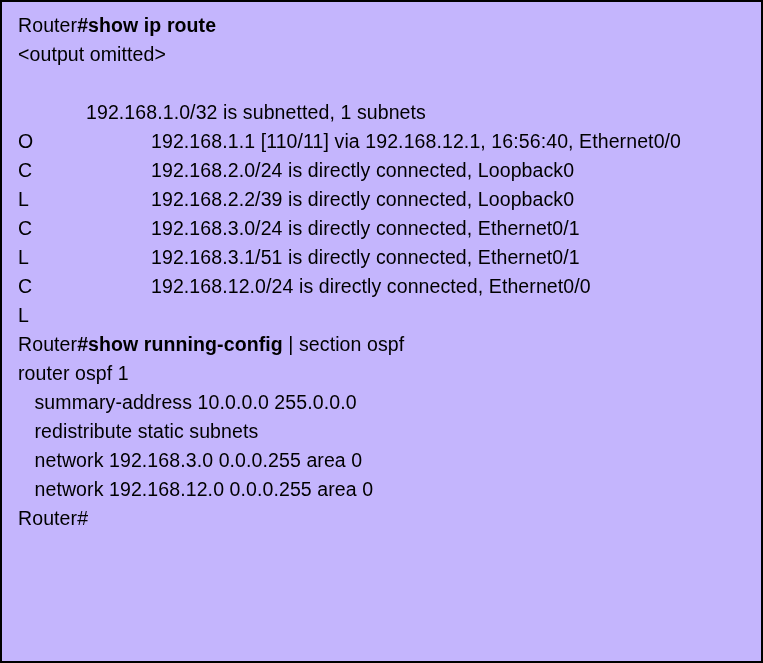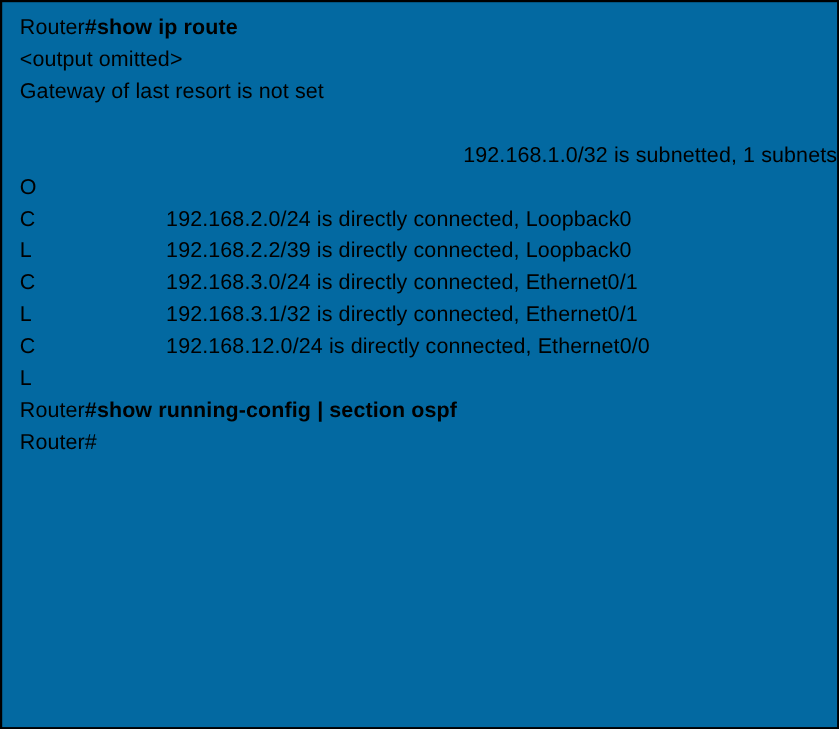--- a/index.html
+++ b/index.html
@@ -6,21 +6,21 @@
     margin: 0;
     padding: 0;
     background: #ffffff;
   }
   #terminal-output {
     position: relative;
     width: 763px;
     height: 663px;
     box-sizing: border-box;
     border: 2px solid #000000;
-    background: #0369a1;
+    background: #c4b5fd;
     overflow: hidden;
     font-family: "Liberation Sans", sans-serif;
     color: #000000;
   }
   .cli-body {
     padding: 9px 0 0 16px;
   }
   .cli-line {
     height: 29px;
     line-height: 29px;
@@ -31,78 +31,83 @@
   .cli-line.blank {
     height: 29px;
   }
   .prompt-text {
     font-weight: 400;
   }
   .cmd-text {
     font-weight: 700;
   }
   .pipe-text {
-    font-weight: 700;
+    font-weight: 400;
   }
   
   .route-row {
     display: flex;
     align-items: baseline;
   }
   .route-code {
     display: inline-block;
     width: 68px;
     flex: 0 0 68px;
     white-space: pre;
   }
   .route-body {
     white-space: pre;
   }
   
   .subnet-header {
     padding-left: 68px;
     white-space: pre;
-    text-align: right;
   }
   
   .route-indent {
     padding-left: 65px;
   }
   .cfg-indent-0 { padding-left: 0; }
   .cfg-indent-1 { padding-left: 11px; }
 </style>
 </head>
 <body>
 
 <div id="terminal-output">
   <div class="cli-body">
 
     <div class="cli-line"><span class="prompt-text">Router</span><span class="cmd-text">#show ip route</span></div>
 
     <div class="cli-line">&lt;output omitted&gt;</div>
 
-    <div class="cli-line">Gateway of last resort is not set</div>
 
     <div class="cli-line blank"></div>
 
     <div>
 
       <div class="cli-line subnet-header">192.168.1.0/32 is subnetted, 1 subnets</div>
-      <div class="cli-line route-row"><span class="route-code">O</span></div>
+      <div class="cli-line route-row"><span class="route-code">O</span><span class="route-body route-indent">192.168.1.1 [110/11] via 192.168.12.1, 16:56:40, Ethernet0/0</span></div>
 
       <div class="cli-line route-row"><span class="route-code">C</span><span class="route-body route-indent">192.168.2.0/24 is directly connected, Loopback0</span></div>
       <div class="cli-line route-row"><span class="route-code">L</span><span class="route-body route-indent">192.168.2.2/39 is directly connected, Loopback0</span></div>
 
       <div class="cli-line route-row"><span class="route-code">C</span><span class="route-body route-indent">192.168.3.0/24 is directly connected, Ethernet0/1</span></div>
-      <div class="cli-line route-row"><span class="route-code">L</span><span class="route-body route-indent">192.168.3.1/32 is directly connected, Ethernet0/1</span></div>
+      <div class="cli-line route-row"><span class="route-code">L</span><span class="route-body route-indent">192.168.3.1/51 is directly connected, Ethernet0/1</span></div>
 
       <div class="cli-line route-row"><span class="route-code">C</span><span class="route-body route-indent">192.168.12.0/24 is directly connected, Ethernet0/0</span></div>
       <div class="cli-line route-row"><span class="route-code">L</span></div>
 
     </div>
 
     <div class="cli-line"><span class="prompt-text">Router</span><span class="cmd-text">#show running-config</span><span class="pipe-text"> | section ospf</span></div>
 
+    <div>
+      <div class="cli-line cfg-indent-0">router ospf 1</div>
+      <div class="cli-line cfg-indent-1"> summary-address 10.0.0.0 255.0.0.0</div>
+      <div class="cli-line cfg-indent-1"> redistribute static subnets</div>
+      <div class="cli-line cfg-indent-1"> network 192.168.3.0 0.0.0.255 area 0</div>
+      <div class="cli-line cfg-indent-1"> network 192.168.12.0 0.0.0.255 area 0</div>
+    </div>
 
     <div class="cli-line">Router#</div>
 
   </div>
 </div>
 
 </body></html>

